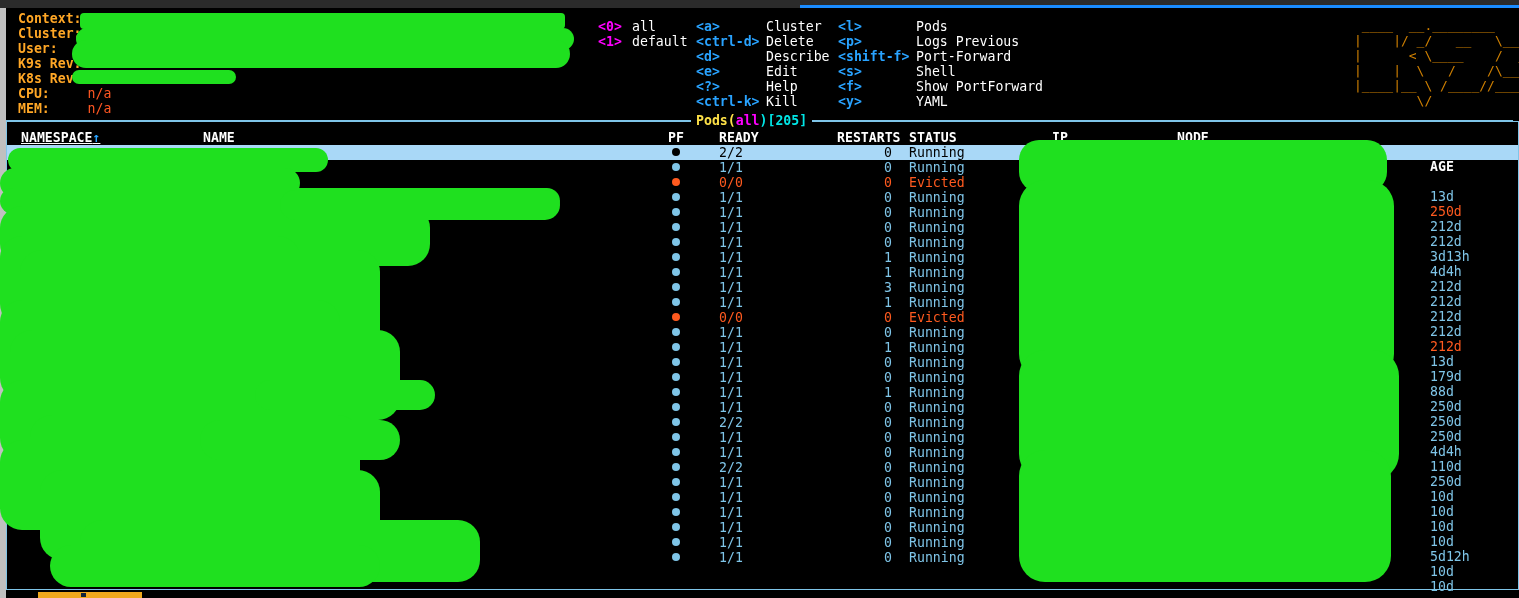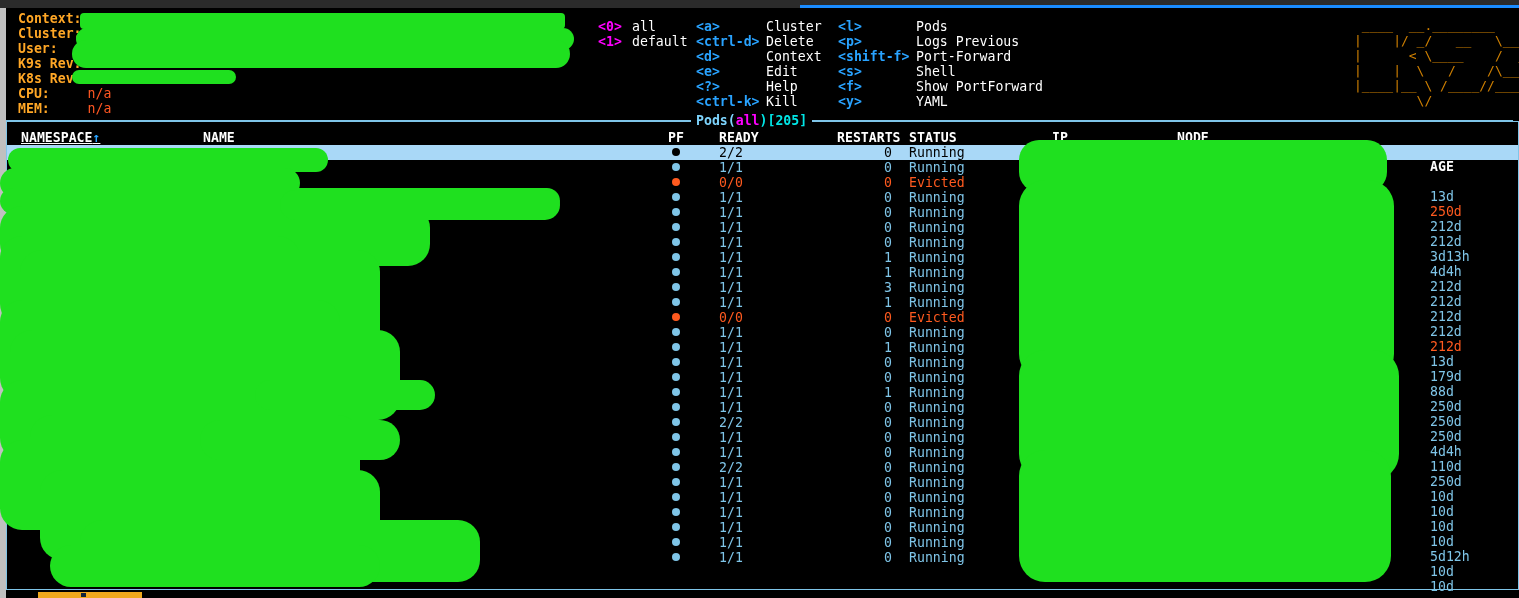--- a/index.html
+++ b/index.html
@@ -103,21 +103,21 @@
   }
   #table-title {
     position: absolute; left: 691px; top: 114px;
     background: #000000;
     padding: 0 5px;
     white-space: pre;
     font-weight: bold;
     font-size: 13.2px;
     line-height: 14px;
   }
-  #table-title .t-pods { color: #7dd3fc; }
+  #table-title .t-pods { color: #fde047; }
   #table-title .t-all  { color: #ff00ff; }
   #table-title .t-cnt  { color: #00e5e5; }
 
   
   .rule {
     position: absolute; top: 120px; height: 1px; background: #7fc5e8;
   }
 
   
   #col-header {
@@ -223,21 +223,21 @@
   <div class="blob" style="left:66px;  top:62px;  width:164px; height:14px;"></div>
 
   <div id="sc-col0" class="sc-col">
     <div class="sc-row"><span class="sc-key num">&lt;0&gt;</span><span class="sc-lbl">all</span></div>
     <div class="sc-row"><span class="sc-key num">&lt;1&gt;</span><span class="sc-lbl">default</span></div>
   </div>
 
   <div id="sc-col1" class="sc-col">
     <div class="sc-row"><span class="sc-key cmd">&lt;a&gt;</span><span class="sc-lbl">Cluster</span></div>
     <div class="sc-row"><span class="sc-key cmd">&lt;ctrl-d&gt;</span><span class="sc-lbl">Delete</span></div>
-    <div class="sc-row"><span class="sc-key cmd">&lt;d&gt;</span><span class="sc-lbl">Context</span></div>
+    <div class="sc-row"><span class="sc-key cmd">&lt;d&gt;</span><span class="sc-lbl">Describe</span></div>
     <div class="sc-row"><span class="sc-key cmd">&lt;e&gt;</span><span class="sc-lbl">Edit</span></div>
     <div class="sc-row"><span class="sc-key cmd">&lt;?&gt;</span><span class="sc-lbl">Help</span></div>
     <div class="sc-row"><span class="sc-key cmd">&lt;ctrl-k&gt;</span><span class="sc-lbl">Kill</span></div>
   </div>
 
   <div id="sc-col2" class="sc-col">
     <div class="sc-row"><span class="sc-key cmd">&lt;l&gt;</span><span class="sc-lbl">Pods</span></div>
     <div class="sc-row"><span class="sc-key cmd">&lt;p&gt;</span><span class="sc-lbl">Logs Previous</span></div>
     <div class="sc-row"><span class="sc-key cmd">&lt;shift-f&gt;</span><span class="sc-lbl">Port-Forward</span></div>
     <div class="sc-row"><span class="sc-key cmd">&lt;s&gt;</span><span class="sc-lbl">Shell</span></div>

